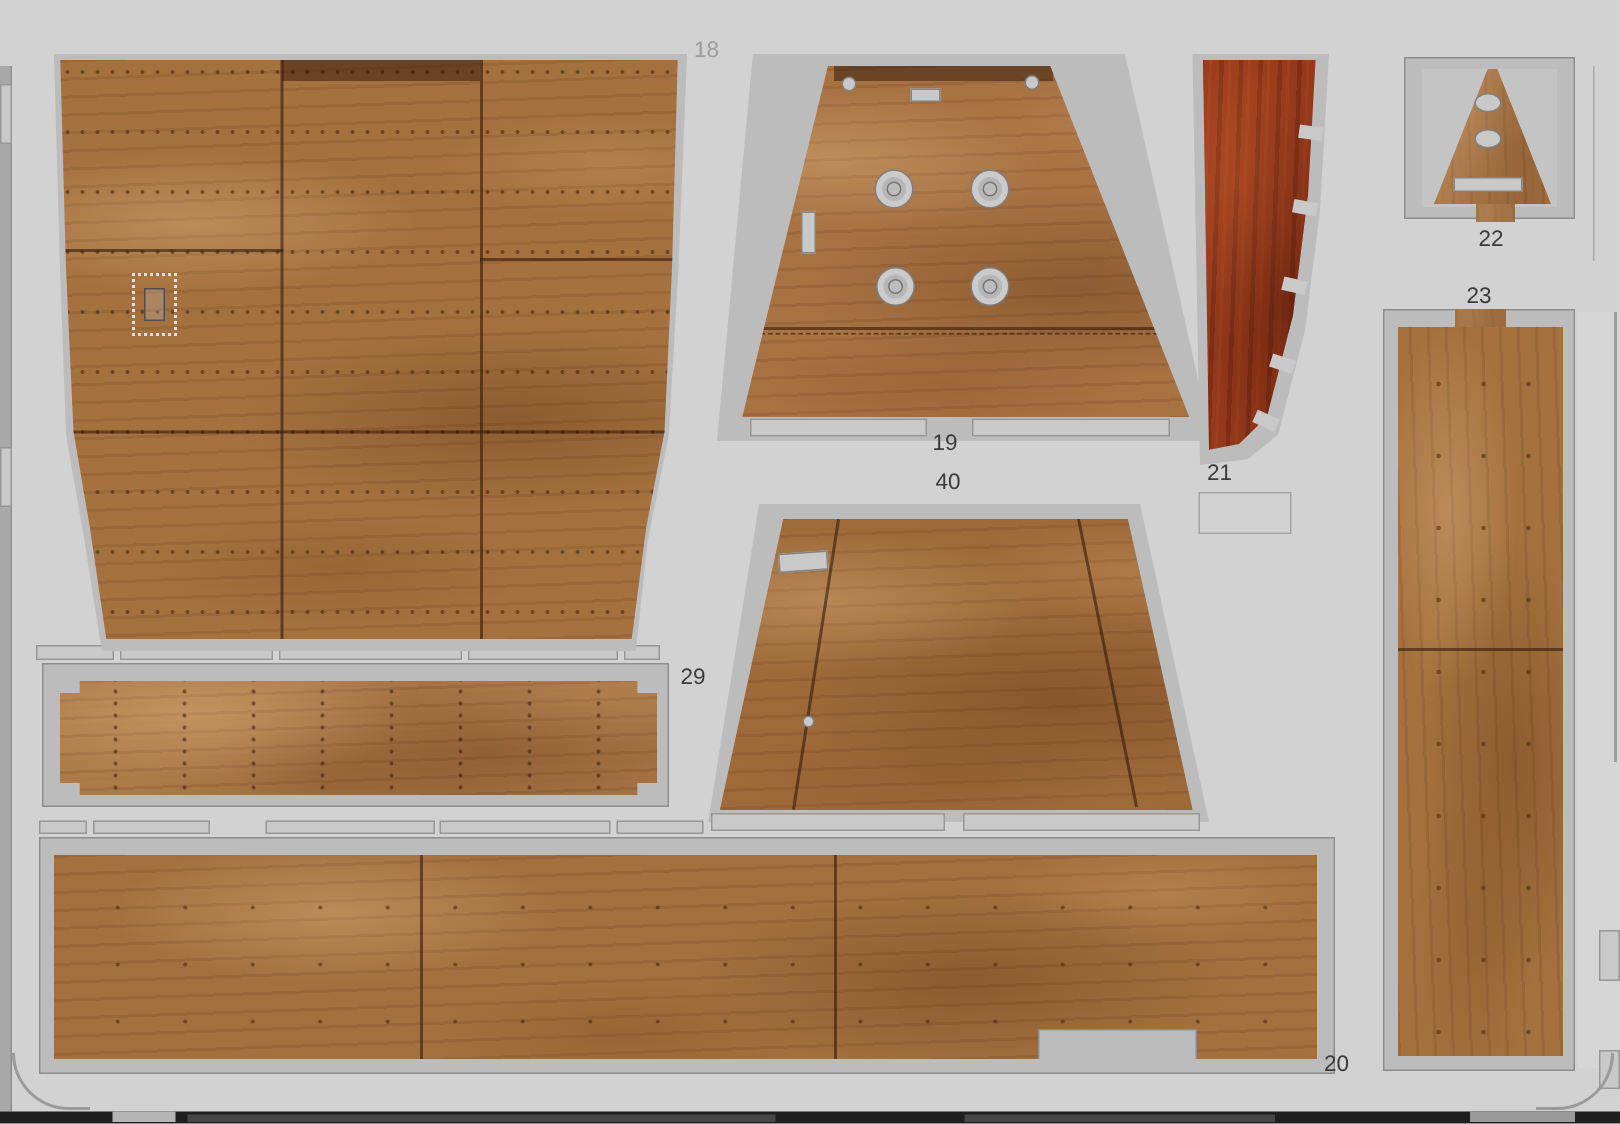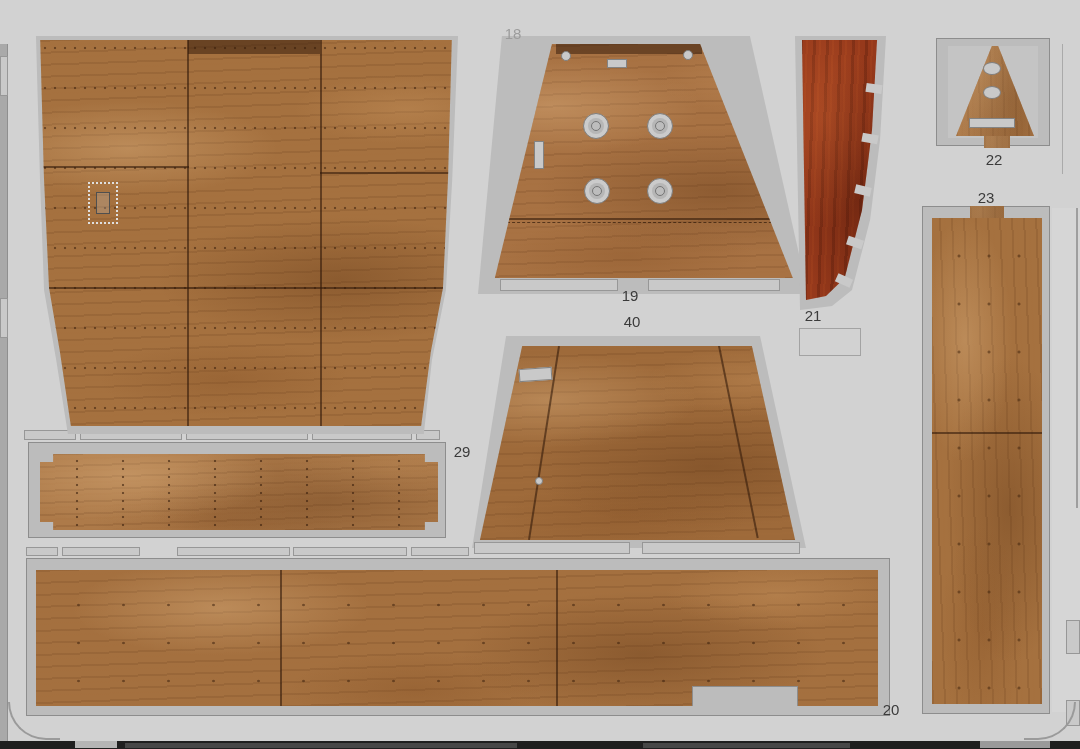--- a/index.html
+++ b/index.html
@@ -105,21 +105,21 @@
     <div class="seam" style="left:284px;top:0;width:2px;height:386px;"></div>
     <div class="seam" style="left:6px;top:126px;width:147px;height:2px;"></div>
     <div class="seam" style="left:284px;top:132px;width:130px;height:2px;"></div>
     <div class="seam" style="left:10px;top:247px;width:402px;height:2px;"></div>
     <div class="darkband" style="left:152px;top:0;width:132px;height:14px;"></div>
     <div class="dots-rows" style="left:0;top:0;width:100%;height:100%;"></div>
     <div style="left:52px;top:142px;width:30px;height:42px;border:2px dotted #e0e0e0;">
       <div style="left:6px;top:8px;width:14px;height:22px;background:rgba(200,200,200,.25);border:1px solid #4f4f4f;"></div>
     </div>
   </div>
-  <div class="plabel" style="left:458px;top:26px;width:26px;color:#9c9c9c;z-index:21;margin-left:42px;">18</div>
+  <div class="plabel" style="left:458px;top:26px;width:26px;color:#9c9c9c;z-index:21;">18</div>
 
   <div class="recess" style="left:478px;top:36px;width:332px;height:258px;
        clip-path:polygon(7.2% 0,81.9% 0,99.4% 100%,0 100%);"></div>
   <div class="wood-h" style="left:480px;top:36px;width:330px;height:250px;z-index:3;background-color:#a87243;
        clip-path:polygon(21.8% 3.2%,66.7% 3.2%,94.8% 96.8%,4.5% 96.8%);">
     <div class="darkband" style="left:76px;top:6px;width:146px;height:12px;"></div>
     <div class="seam" style="left:22px;top:182px;width:290px;height:2px;"></div>
     <div style="left:22px;top:186px;width:290px;height:0;border-top:1px dashed rgba(40,20,6,.65);"></div>
     <div class="fit" style="left:103px;top:77px;">
         <div class="in"></div>

